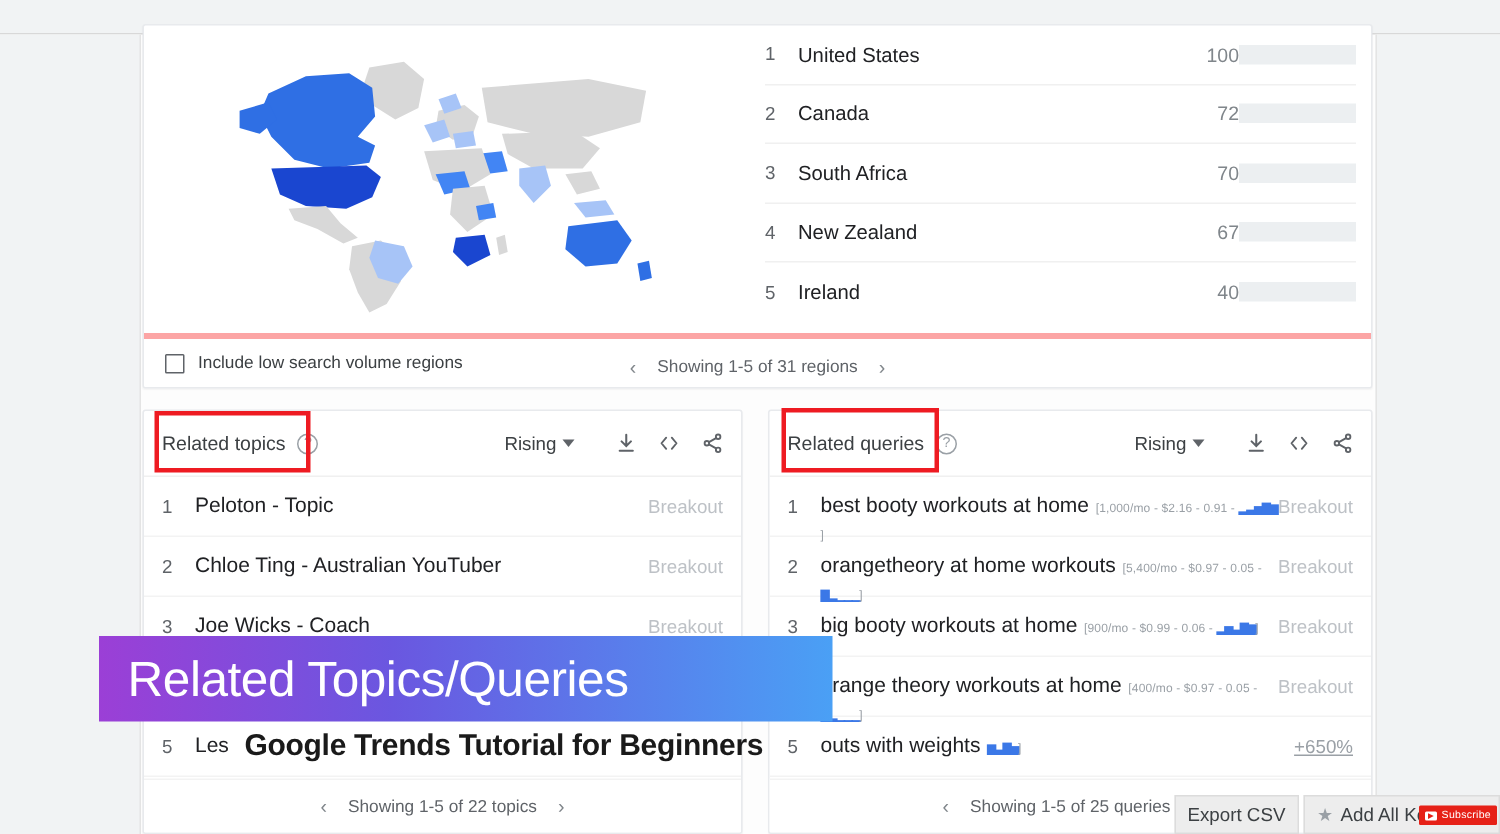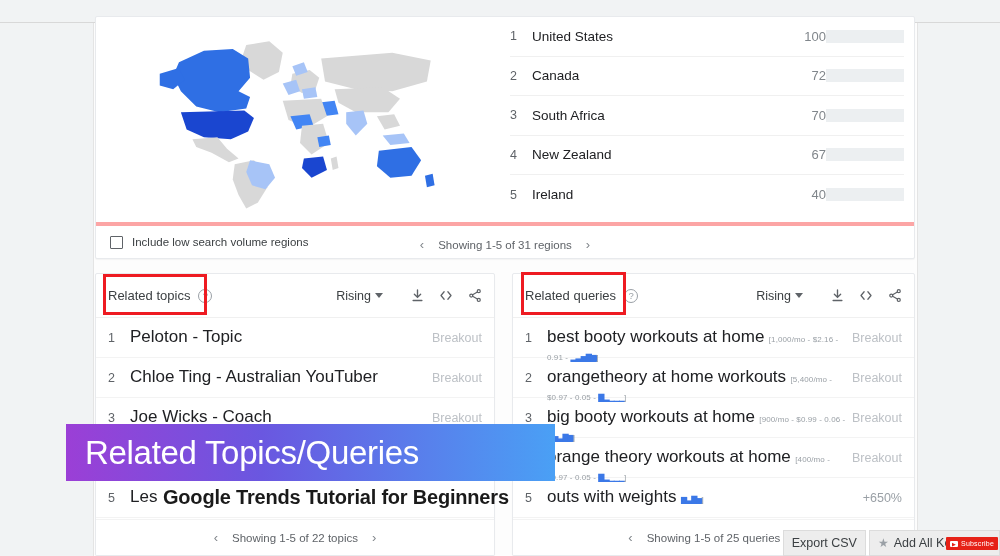--- a/index.html
+++ b/index.html
@@ -99,25 +99,25 @@
 
   .rel-list { position: relative; }
   .rel-row {
     display: flex; align-items: flex-start;
     padding: 0 12px 0 12px;
     border-bottom: 1px solid #f3f3f3;
     height: 40px;
   }
   .rel-rank { width: 22px; color: #5f6368; font-size: 12.5px; line-height: 40px; }
   .rel-main { flex: 1; padding-top: 10px; }
-  .rel-name { font-size: 17px; color: #202124; line-height: 15px; }
+  .rel-name { font-size: 14px; color: #202124; line-height: 15px; }
   .rel-meta { font-size: 8px; color: #9aa0a6; margin-top: 3px; letter-spacing: .1px; text-align: center;}
   .rel-meta .spark { display:inline-block; color:#3b78e7; letter-spacing:-1px; font-size:8px;}
   .rel-val { color: #bdc1c6; font-size: 12.5px; line-height: 40px; }
-  .rel-val.pct { color: #9aa0a6; }
+  .rel-val.pct { color: #9aa0a6; text-decoration: underline; }
 
   .panel-footer {
     position: absolute; left: 0; right: 0; bottom: 0; height: 36px;
     display: flex; align-items: center; justify-content: center;
     gap: 14px; font-size: 11.5px; color: #5f6368;
     background: #fff; border-top: 1px solid #f3f3f3;
   }
 
   
   .redbox {

